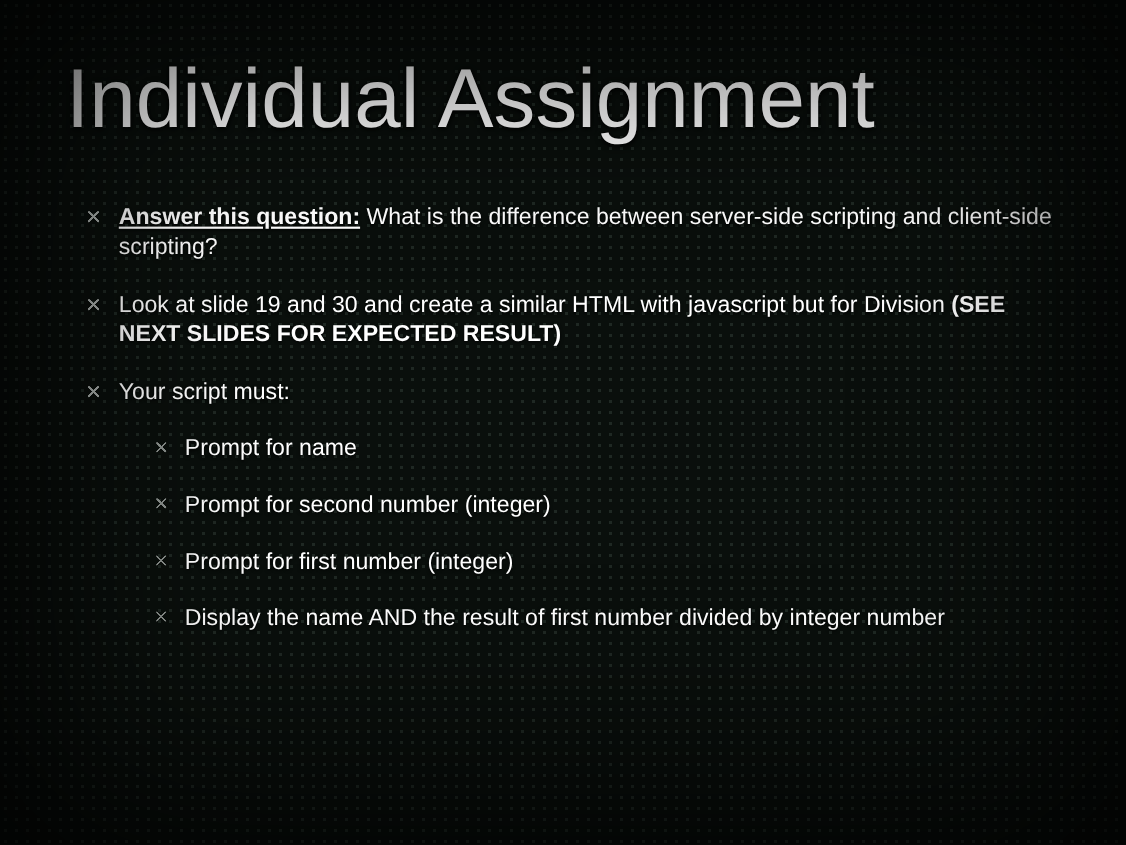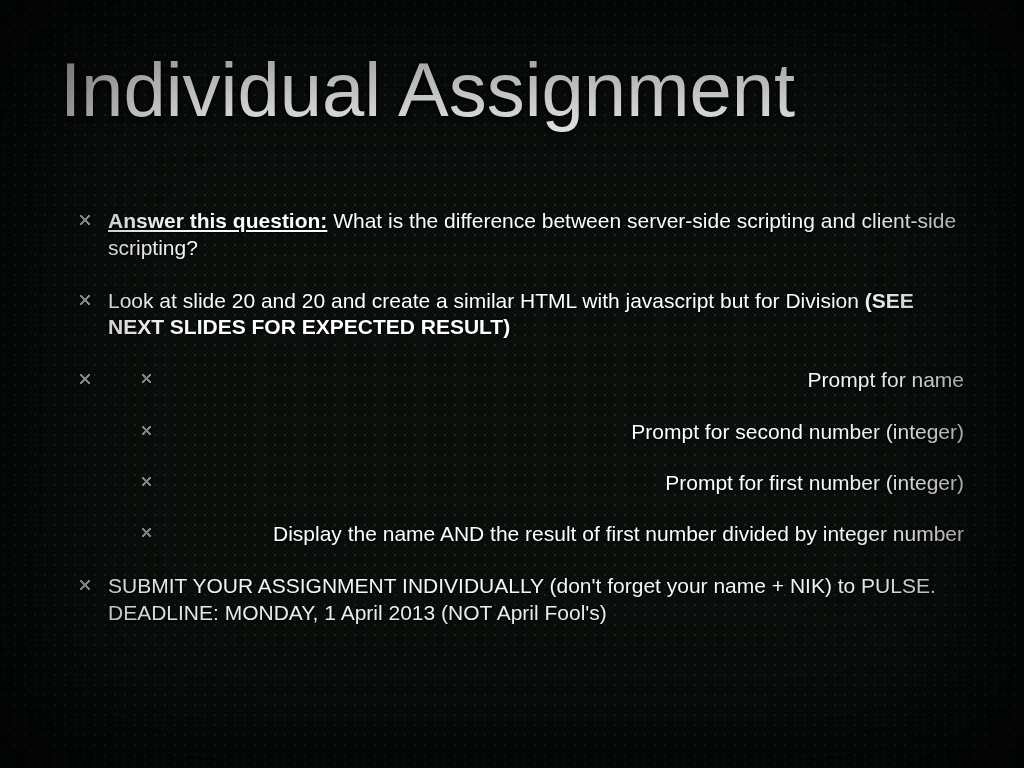--- a/index.html
+++ b/index.html
@@ -24,21 +24,21 @@
     position: relative;
     width: 100%;
     height: 100%;
     padding: 50px 60px 40px 60px;
   }
   .title {
     font-size: 76px;
     font-weight: 400;
     letter-spacing: 0px;
     text-shadow: 0 2px 6px rgba(0,0,0,0.9), 0 0 2px rgba(0,0,0,1);
-    margin-bottom: 78px;
+    margin-bottom: 55px;
     line-height: 1.05;
   }
   ul.outer {
     list-style: none;
     padding-left: 20px;
   }
   ul.outer > li {
     position: relative;
     padding-left: 28px;
     margin-bottom: 26px;
@@ -55,21 +55,20 @@
     height: 10px;
     background:
       linear-gradient(45deg, transparent 44%, #cfd4d1 44%, #cfd4d1 56%, transparent 56%),
       linear-gradient(-45deg, transparent 44%, #cfd4d1 44%, #cfd4d1 56%, transparent 56%);
     opacity: 0.85;
   }
   ul.inner {
     list-style: none;
     padding-left: 34px;
     margin-top: 24px;
-    text-align: right;
   }
   ul.inner > li {
     position: relative;
     padding-left: 26px;
     margin-bottom: 25px;
     font-size: 21px;
     line-height: 1.25;
     text-shadow: 0 1px 3px rgba(0,0,0,0.9);
   }
   ul.inner > li::before {
@@ -93,32 +92,30 @@
 <div class="slide">
   <h1 class="title">Individual Assignment</h1>
 
   <ul class="outer">
 
     <li>
       <span class="b u">Answer this question:</span><span> What is the difference between server-side scripting and client-side scripting?</span>
     </li>
 
     <li>
-      <span>Look at slide 20 and 20 and create a similar HTML with javascript but for Division </span><span class="b">(SEE NEXT SLIDES FOR EXPECTED RESULT)</span>
+      <span>Look at slide 19 and 30 and create a similar HTML with javascript but for Division </span><span class="b">(SEE NEXT SLIDES FOR EXPECTED RESULT)</span>
     </li>
 
     <li>
+      <span>Your script must:</span>
       <ul class="inner">
         <li><span>Prompt for name</span></li>
         <li><span>Prompt for second number (integer)</span></li>
         <li><span>Prompt for first number (integer)</span></li>
         <li><span>Display the name AND the result of first number divided by integer number</span></li>
       </ul>
     </li>
 
-    <li>
-      <span>SUBMIT YOUR ASSIGNMENT INDIVIDUALLY (don't forget your name + NIK) to PULSE. DEADLINE: MONDAY, 1 April 2013 (NOT April Fool's)</span>
-    </li>
 
   </ul>
 </div>
 
 <div class="vignette"></div>
 
 </body></html>

